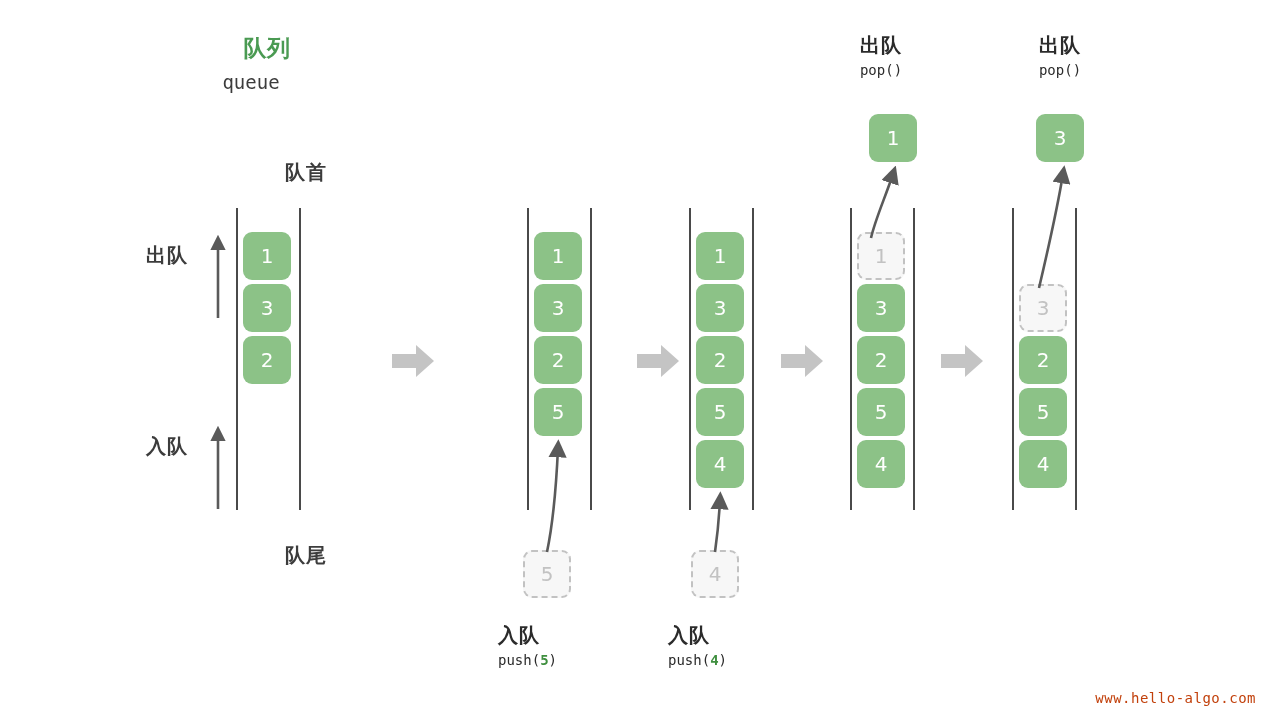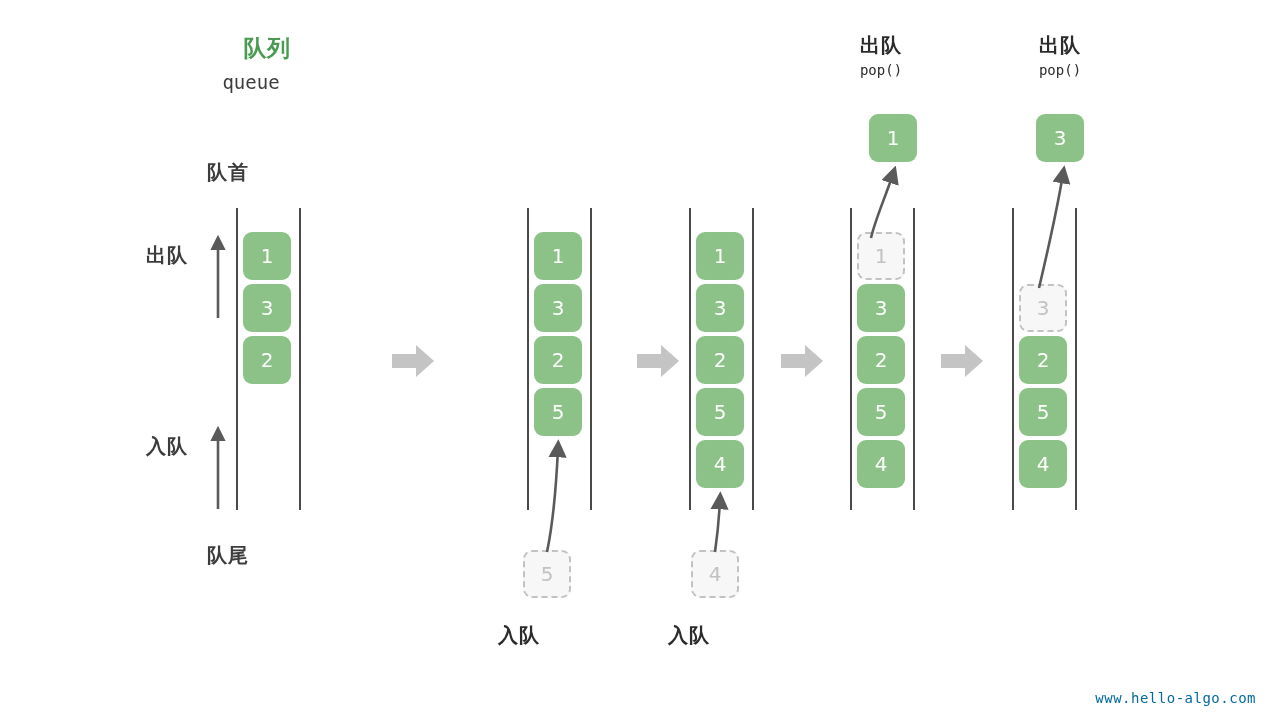--- a/index.html
+++ b/index.html
@@ -38,21 +38,21 @@
     font-family: "DejaVu Sans Mono", "Liberation Mono", monospace;
     color: #3c3c3c;
     text-align: center;
     white-space: nowrap;
   }
   .end-label {
     position: absolute;
     font-size: 20px;
     font-weight: bold;
     color: #3c3c3c;
-    text-align: left;
+    text-align: right;
     white-space: nowrap;
     letter-spacing: 1px;
   }
   .side-label {
     position: absolute;
     font-size: 20px;
     font-weight: bold;
     color: #3c3c3c;
     white-space: nowrap;
     letter-spacing: 1px;
@@ -122,21 +122,21 @@
   
   .lead-arrow { position: absolute; }
 
   
   .watermark {
     position: absolute;
     right: 24px;
     bottom: 14px;
     font-size: 14px;
     font-family: "DejaVu Sans Mono", "Liberation Mono", monospace;
-    color: #0369a1;
+    color: #c2410c;
     white-space: nowrap;
     letter-spacing: 0.5px;
   }
 </style>
 </head>
 <body>
 
 <div id="stage">
 
   <div class="title-cn" style="left:207px; top:33px; width:120px;">队列</div>
@@ -188,20 +188,21 @@
       <defs>
         <marker id="curveHead" markerWidth="7" markerHeight="7" refX="3.6" refY="3.5" orient="auto">
           <path d="M0,0 L7,3.5 L0,7 z" fill="#5a5a5a"></path>
         </marker>
       </defs>
       <path d="M27,120 C32,96 36,60 38,16" fill="none" stroke="#5a5a5a" stroke-width="2.6" marker-end="url(#curveHead)"></path>
     </svg>
 
     <div class="op-caption" style="left:498px; top:620px; width:140px; text-align:left;">
       <span class="op-cn">入队</span>
+      <span class="op-code"><span>push(</span><span class="op-arg">5</span><span>)</span></span>
     </div>
   </div>
 
   <svg class="flow-arrow" style="left:637px; top:344px;" viewBox="0 0 42 34">
     <path d="M0,10 L24,10 L24,1 L42,17 L24,33 L24,24 L0,24 Z" fill="#c4c4c4"></path>
   </svg>
 
   <div>
     <div class="rail" style="left:689px; top:208px; height:302px;"></div>
     <div class="rail" style="left:752px; top:208px; height:302px;"></div>
@@ -213,20 +214,21 @@
     <div class="cell" style="left:696px; top:440px;">4</div>
 
     <div class="cell ghost" style="left:691px; top:550px;">4</div>
 
     <svg class="lead-arrow" style="left:690px; top:484px;" width="60" height="72">
       <path d="M25,68 C27,54 29,36 30,16" fill="none" stroke="#5a5a5a" stroke-width="2.6" marker-end="url(#curveHead)"></path>
     </svg>
 
     <div class="op-caption" style="left:668px; top:620px; width:150px; text-align:left;">
       <span class="op-cn">入队</span>
+      <span class="op-code"><span>push(</span><span class="op-arg">4</span><span>)</span></span>
     </div>
   </div>
 
   <svg class="flow-arrow" style="left:781px; top:344px;" viewBox="0 0 42 34">
     <path d="M0,10 L24,10 L24,1 L42,17 L24,33 L24,24 L0,24 Z" fill="#c4c4c4"></path>
   </svg>
 
   <div>
     <div class="op-caption" style="left:811px; top:30px; width:140px;">
       <span class="op-cn">出队</span>

